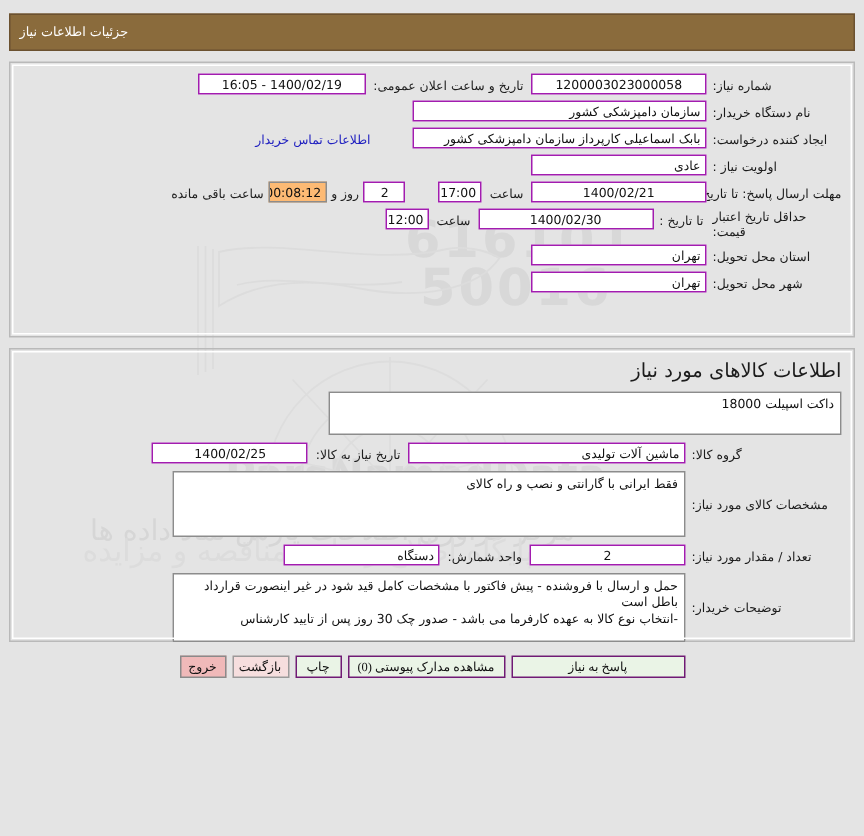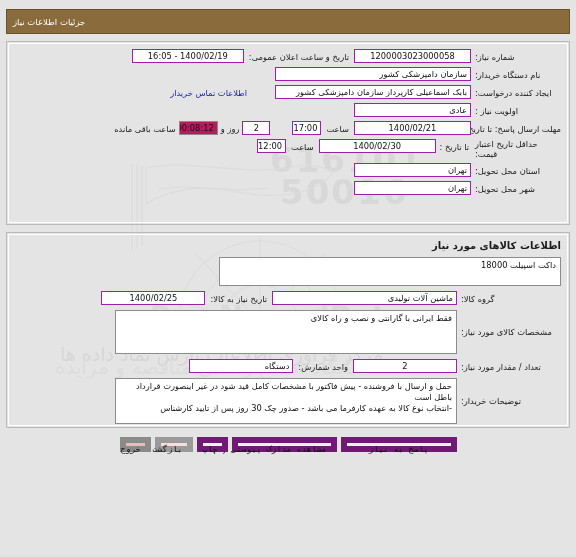--- a/index.html
+++ b/index.html
@@ -116,22 +116,22 @@
     position: relative;
     padding: 7px 8px 8px 8px;
   }
   .panel-inner-line {
     position: absolute;
     inset: 1px;
     border: 1px solid #ffffff;
     pointer-events: none;
   }
   .panel-title {
-    font-weight: bold;
-    font-size: 10px;
+    font-weight: normal;
+    font-size: 13px;
     color: #1b1b1b;
     text-align: right;
     margin: 0 0 6px 0;
   }
 
   
   .row {
     display: flex;
     align-items: flex-start;
     justify-content: flex-start;
@@ -159,21 +159,21 @@
     font-size: 8.3px;
     line-height: 12px;
     padding: 0 3px;
     overflow: hidden;
     white-space: nowrap;
     text-align: right;
     color: #111;
     flex: 0 0 auto;
   }
   .fld.ctr { text-align: center; }
-  .fld.beige { background: #be185d; border-color: #8c8c8c; }
+  .fld.beige { background: #fdba74; border-color: #8c8c8c; }
 
   .mid-lbl {
     font-size: 8.3px;
     padding: 3px 5px 0 5px;
     white-space: nowrap;
     flex: 0 0 auto;
   }
 
   .link {
     color: #2121c0;
@@ -203,32 +203,32 @@
   
   .footer {
     display: flex;
     justify-content: center;
     align-items: center;
     gap: 4px;
     margin-top: 9px;
     direction: rtl;
   }
   .btn {
-    border: 6px solid #701a75;
+    border: 1px solid #701a75;
     background: #eaf4e6;
     font-size: 8.3px;
     height: 15px;
     line-height: 13px;
     box-sizing: border-box;
     text-align: center;
     color: #111;
     cursor: pointer;
     padding: 0 4px;
     white-space: nowrap;
-    font-family: Liberation Mono, monospace;
+    font-family: Liberation Serif, serif;
   }
   .btn.pink { background: #f6dede; border-color: #9a9a9a; }
   .btn.exit { background: #f0b9b9; border-color: #8a8a8a; }
 </style>
 </head>
 <body>
 
 <div class="wm wm-digits">616101</div>
 <div class="wm wm-digits2">50016</div>
 <div class="wm wm-pnd">ParsNamadData</div>

